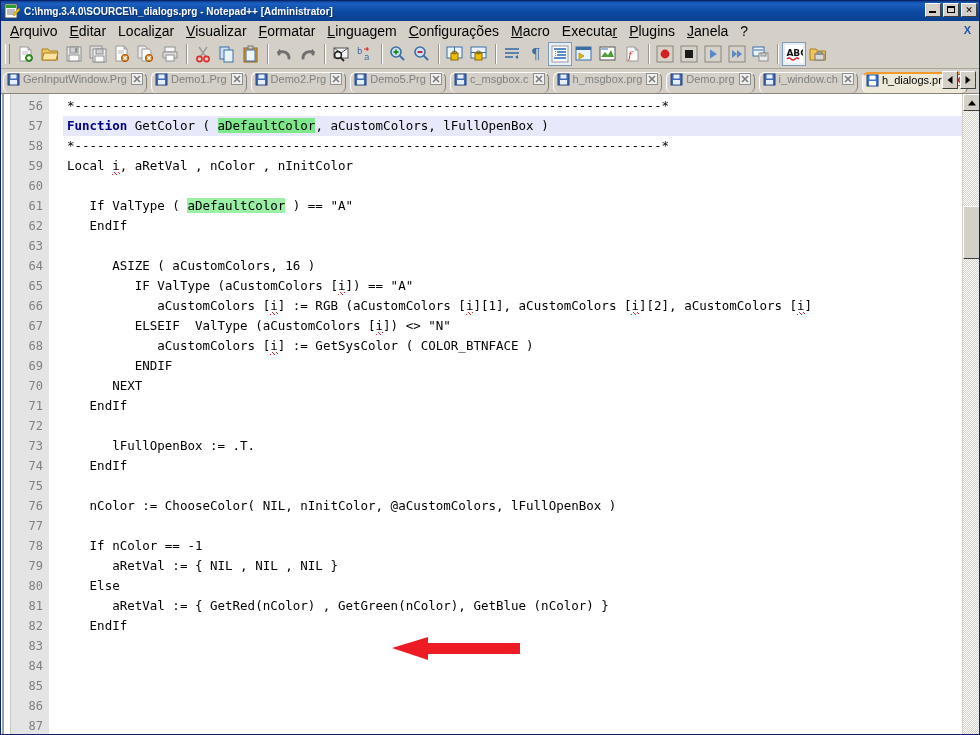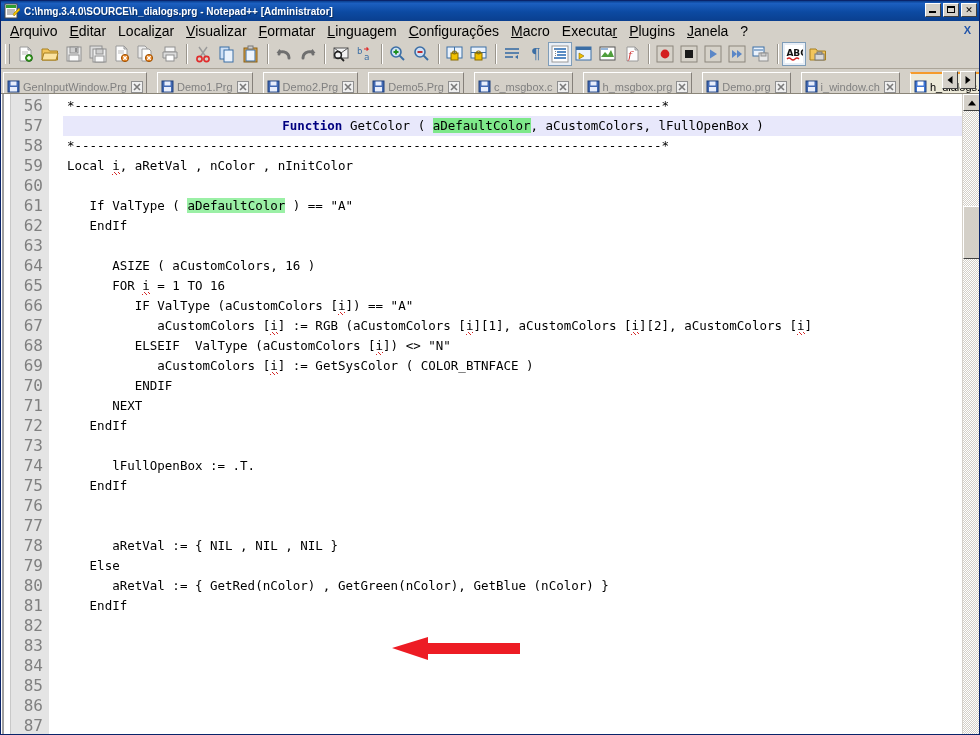--- a/index.html
+++ b/index.html
@@ -127,32 +127,33 @@
     background: #d4d0c8;
     display: flex; align-items: flex-end;
     flex: none;
     position: relative;
     padding-left: 2px;
     border-bottom: 1px solid #8a8578;
     overflow: hidden;
   }
   .tab {
     height: 21px;
-    display: flex; align-items: flex-end;
+    display: flex; align-items: flex-start;
     background: #d4d0c8;
     border-top: 1px solid #ffffff;
     border-left: 1px solid #ffffff;
     border-right: 1px solid #85807a;
     padding: 0 3px 0 3px;
-    margin-right: 10px;
+    margin-right: 4px;
     box-sizing: border-box;
     font-size: 11px;
     color: #808080;
     white-space: nowrap;
     position: relative;
+    border-radius: 6px;
   }
   .tab.active {
     height: 21px;
     background: #ece9d8;
     color: #000000;
     border-top: 2px solid #f59b2b;
     border-left: 1px solid #ffffff;
     border-right: 1px solid #666056;
     font-weight: normal;
   }
@@ -206,21 +207,21 @@
   .gutter {
     width: 38px;
     background: #e4e4e4;
     flex: none;
     padding-top: 2px;
     box-sizing: border-box;
     text-align: right;
   }
   .gutter .ln {
     font-family: "DejaVu Sans Mono", monospace;
-    font-size: 16px;
+    font-size: 12px;
     color: #808080;
     line-height: 20px;
     height: 20px;
     padding-right: 6px;
   }
   .fold-col {
     width: 14px;
     background: #ffffff;
     flex: none;
     padding-top: 2px;
@@ -238,21 +239,20 @@
     line-height: 20px;
     white-space: pre;
     font-family: "DejaVu Sans Mono", monospace;
     font-size: 12.5px;
     color: #000000;
     padding-left: 4px;
     position: relative;
   }
   .code-line.current {
     background: #e8e8fb;
-    text-align: center;
   }
   .hl { background: #7ee88a; }
   .hl2 { background: #9bf0a6; }
 
   
   .sq {
     position: relative;
     display: inline-block;
   }
   .sq::after {
@@ -848,21 +848,20 @@
       <div class="code-line"><span>   If ValType ( </span><span class="hl2">aDefaultColor</span><span> ) == "A"</span></div>
 
 
       <div class="code-line"><span>   EndIf</span></div>
 
       <div class="code-line"></div>
 
 
       <div class="code-line"><span>      ASIZE ( aCustomColors, 16 )</span></div>
 
-      <div class="code-line"><span>      FOR </span><span class="sq">i</span><span> = 1 TO 16</span></div>
 
       <div class="code-line"><span>         IF ValType (aCustomColors [</span><span class="sq">i</span><span>]) == "A"</span></div>
 
       <div class="code-line"><span>            aCustomColors [</span><span class="sq">i</span><span>] := RGB (aCustomColors [</span><span class="sq">i</span><span>][1], aCustomColors [</span><span class="sq">i</span><span>][2], aCustomColors [</span><span class="sq">i</span><span>]</span></div>
 
       <div class="code-line"><span>         ELSEIF  ValType (aCustomColors [</span><span class="sq">i</span><span>]) &lt;&gt; "N"</span></div>
 
       <div class="code-line"><span>            aCustomColors [</span><span class="sq">i</span><span>] := GetSysColor ( COLOR_BTNFACE )</span></div>
 
       <div class="code-line"><span>         ENDIF</span></div>
@@ -873,23 +872,25 @@
 
       <div class="code-line"></div>
 
 
       <div class="code-line"><span>      lFullOpenBox := .T.</span></div>
 
       <div class="code-line"><span>   EndIf</span></div>
 
       <div class="code-line"></div>
 
+      <div class="code-line"><span>   nColor := ChooseColor( NIL, nInitColor, @aCustomColors, lFullOpenBox )</span></div>
 
       <div class="code-line"></div>
 
+      <div class="code-line"><span>   If nColor == -1</span></div>
 
       <div class="code-line"><span>      aRetVal := { NIL , NIL , NIL }</span></div>
 
       <div class="code-line"><span>   Else</span></div>
 
       <div class="code-line"><span>      aRetVal := { GetRed(nColor) , GetGreen(nColor), GetBlue (nColor) }</span></div>
 
       <div class="code-line"><span>   EndIf</span></div>
 
       <div class="code-line"></div>

